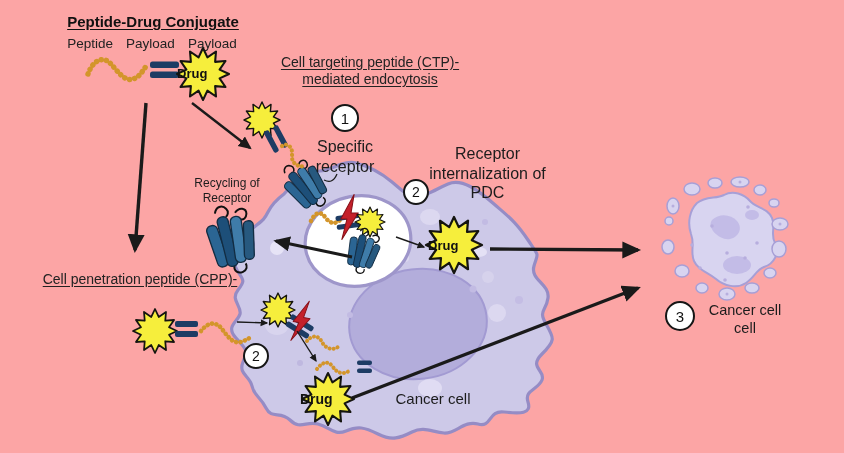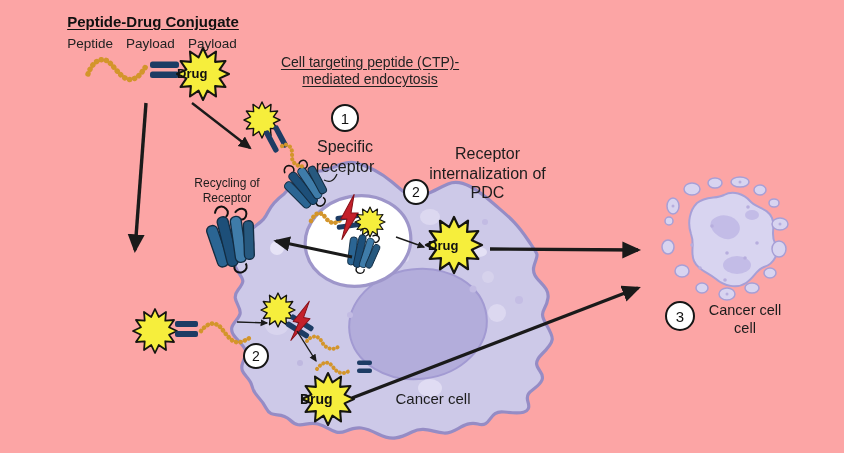--- a/index.html
+++ b/index.html
@@ -251,21 +251,21 @@
 <div class="step" style="left:403px;top:179px;width:26px;height:26px;font-size:14px;">
   <span>2</span>
 </div>
 
 <div class="lbl small" style="left:180px;top:176px;width:94px;">
   <span>Recycling of</span><br>
   <span>Receptor</span>
 </div>
 
 <div class="lbl heading underlined" style="left:30px;top:271px;width:220px;">
-  <br>
+  <span>Cell penetration peptide (CPP)-</span><br>
 </div>
 
 <div class="step" style="left:243px;top:343px;width:26px;height:26px;font-size:14px;">
   <span>2</span>
 </div>
 
 <div class="drug" style="left:428px;top:238px;width:52px;font-size:13px;">Drug</div>
 
 <div class="drug" style="left:300px;top:391px;width:56px;font-size:14px;">Drug</div>
 

